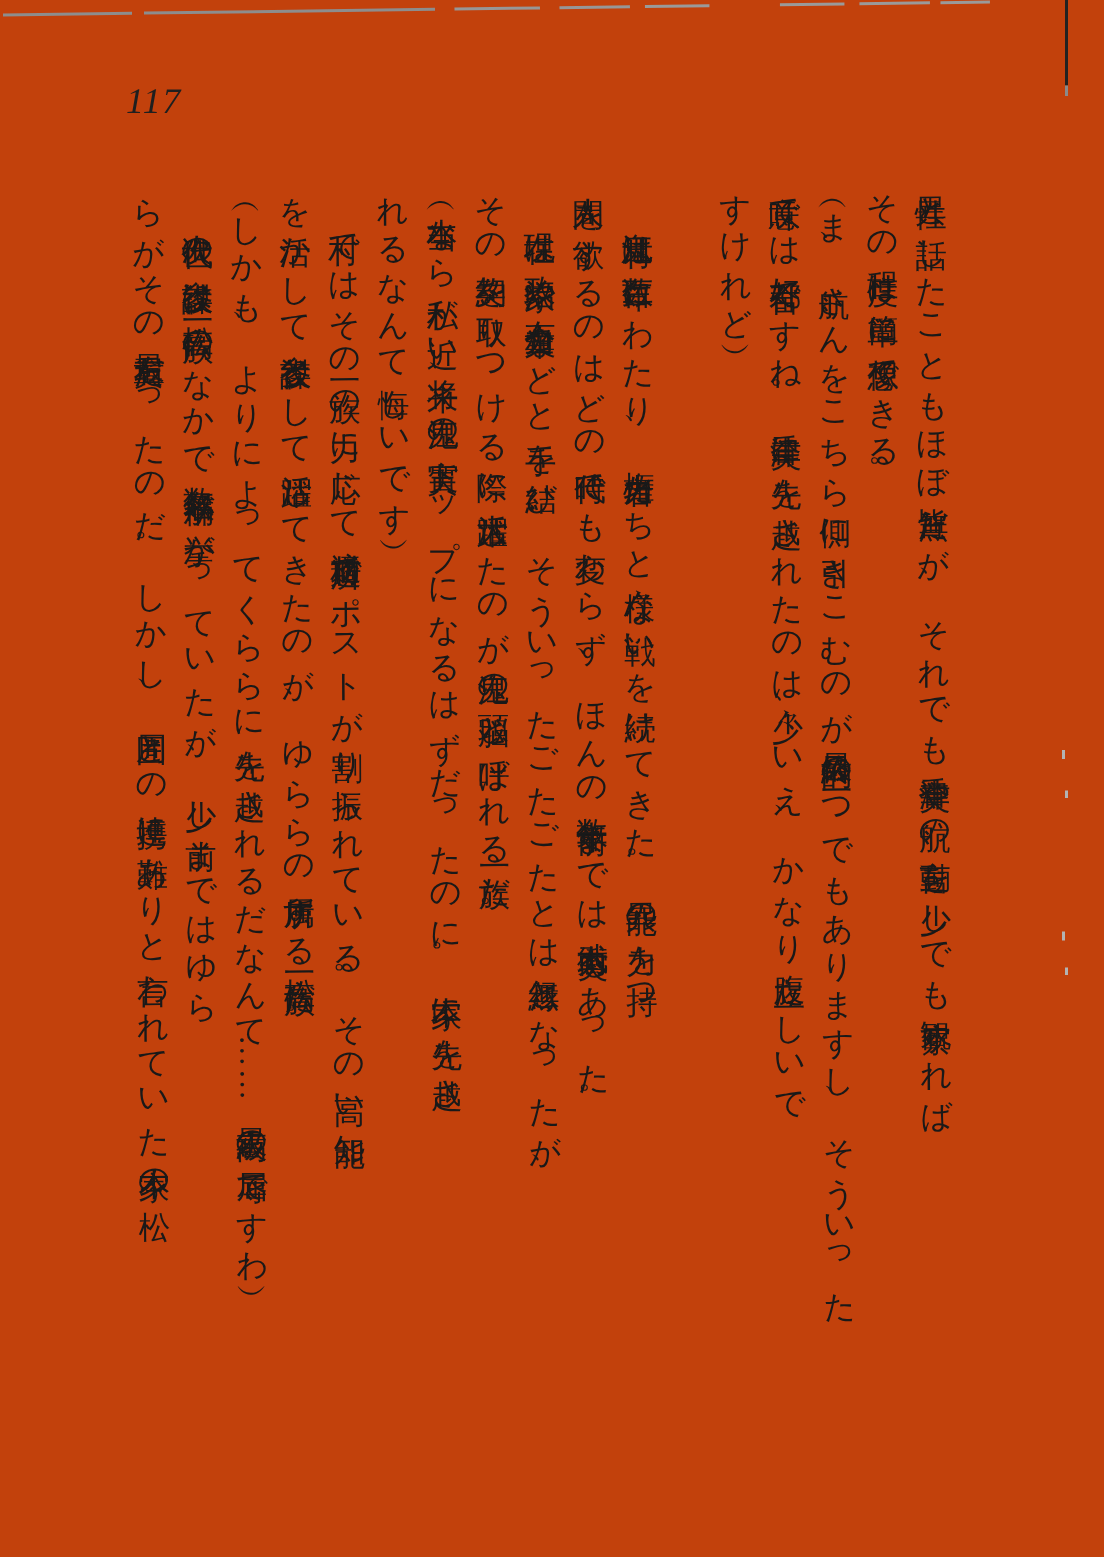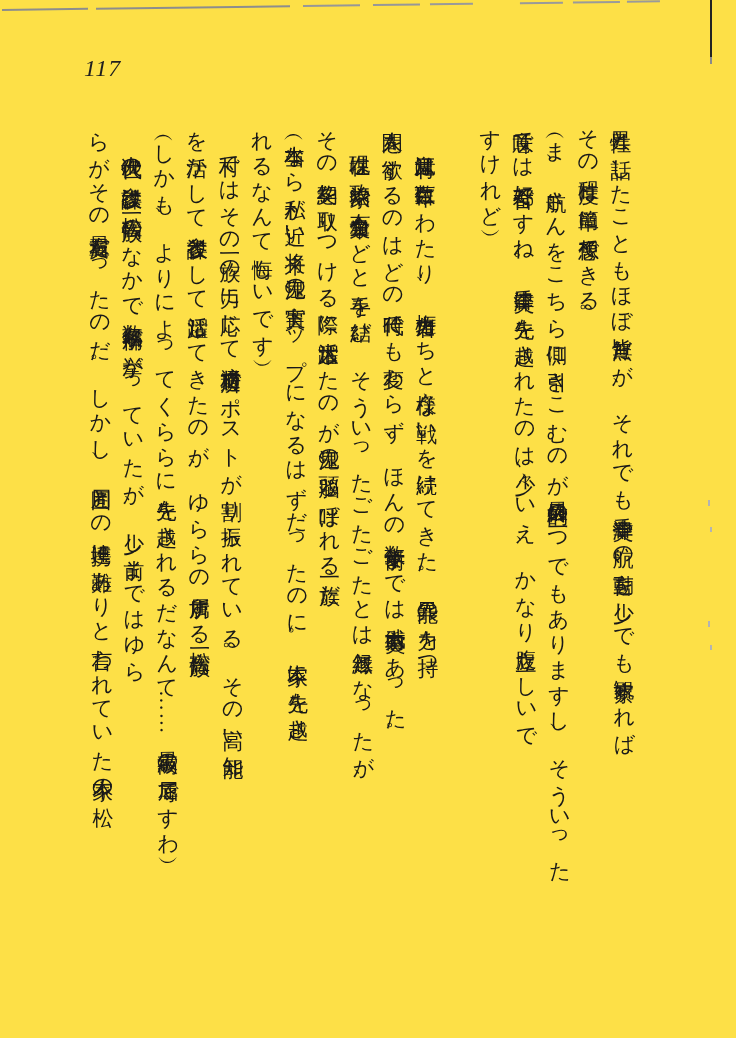--- a/index.html
+++ b/index.html
@@ -1,20 +1,20 @@
 <!DOCTYPE html>
 <html lang="ja"><head>
 <meta charset="utf-8">
 <style>
   html, body { margin: 0; padding: 0; }
   .page {
     position: relative;
     width: 736px;
     height: 1038px;
-    background: #fde047;
+    background: #c2410c;
     overflow: hidden;
     font-family: "Liberation Serif", "DejaVu Serif", serif;
   }
 
   
   .top-rule {
     position: absolute;
     left: 0; top: 9px;
     width: 670px; height: 3px;
     transform: rotate(-0.75deg);

